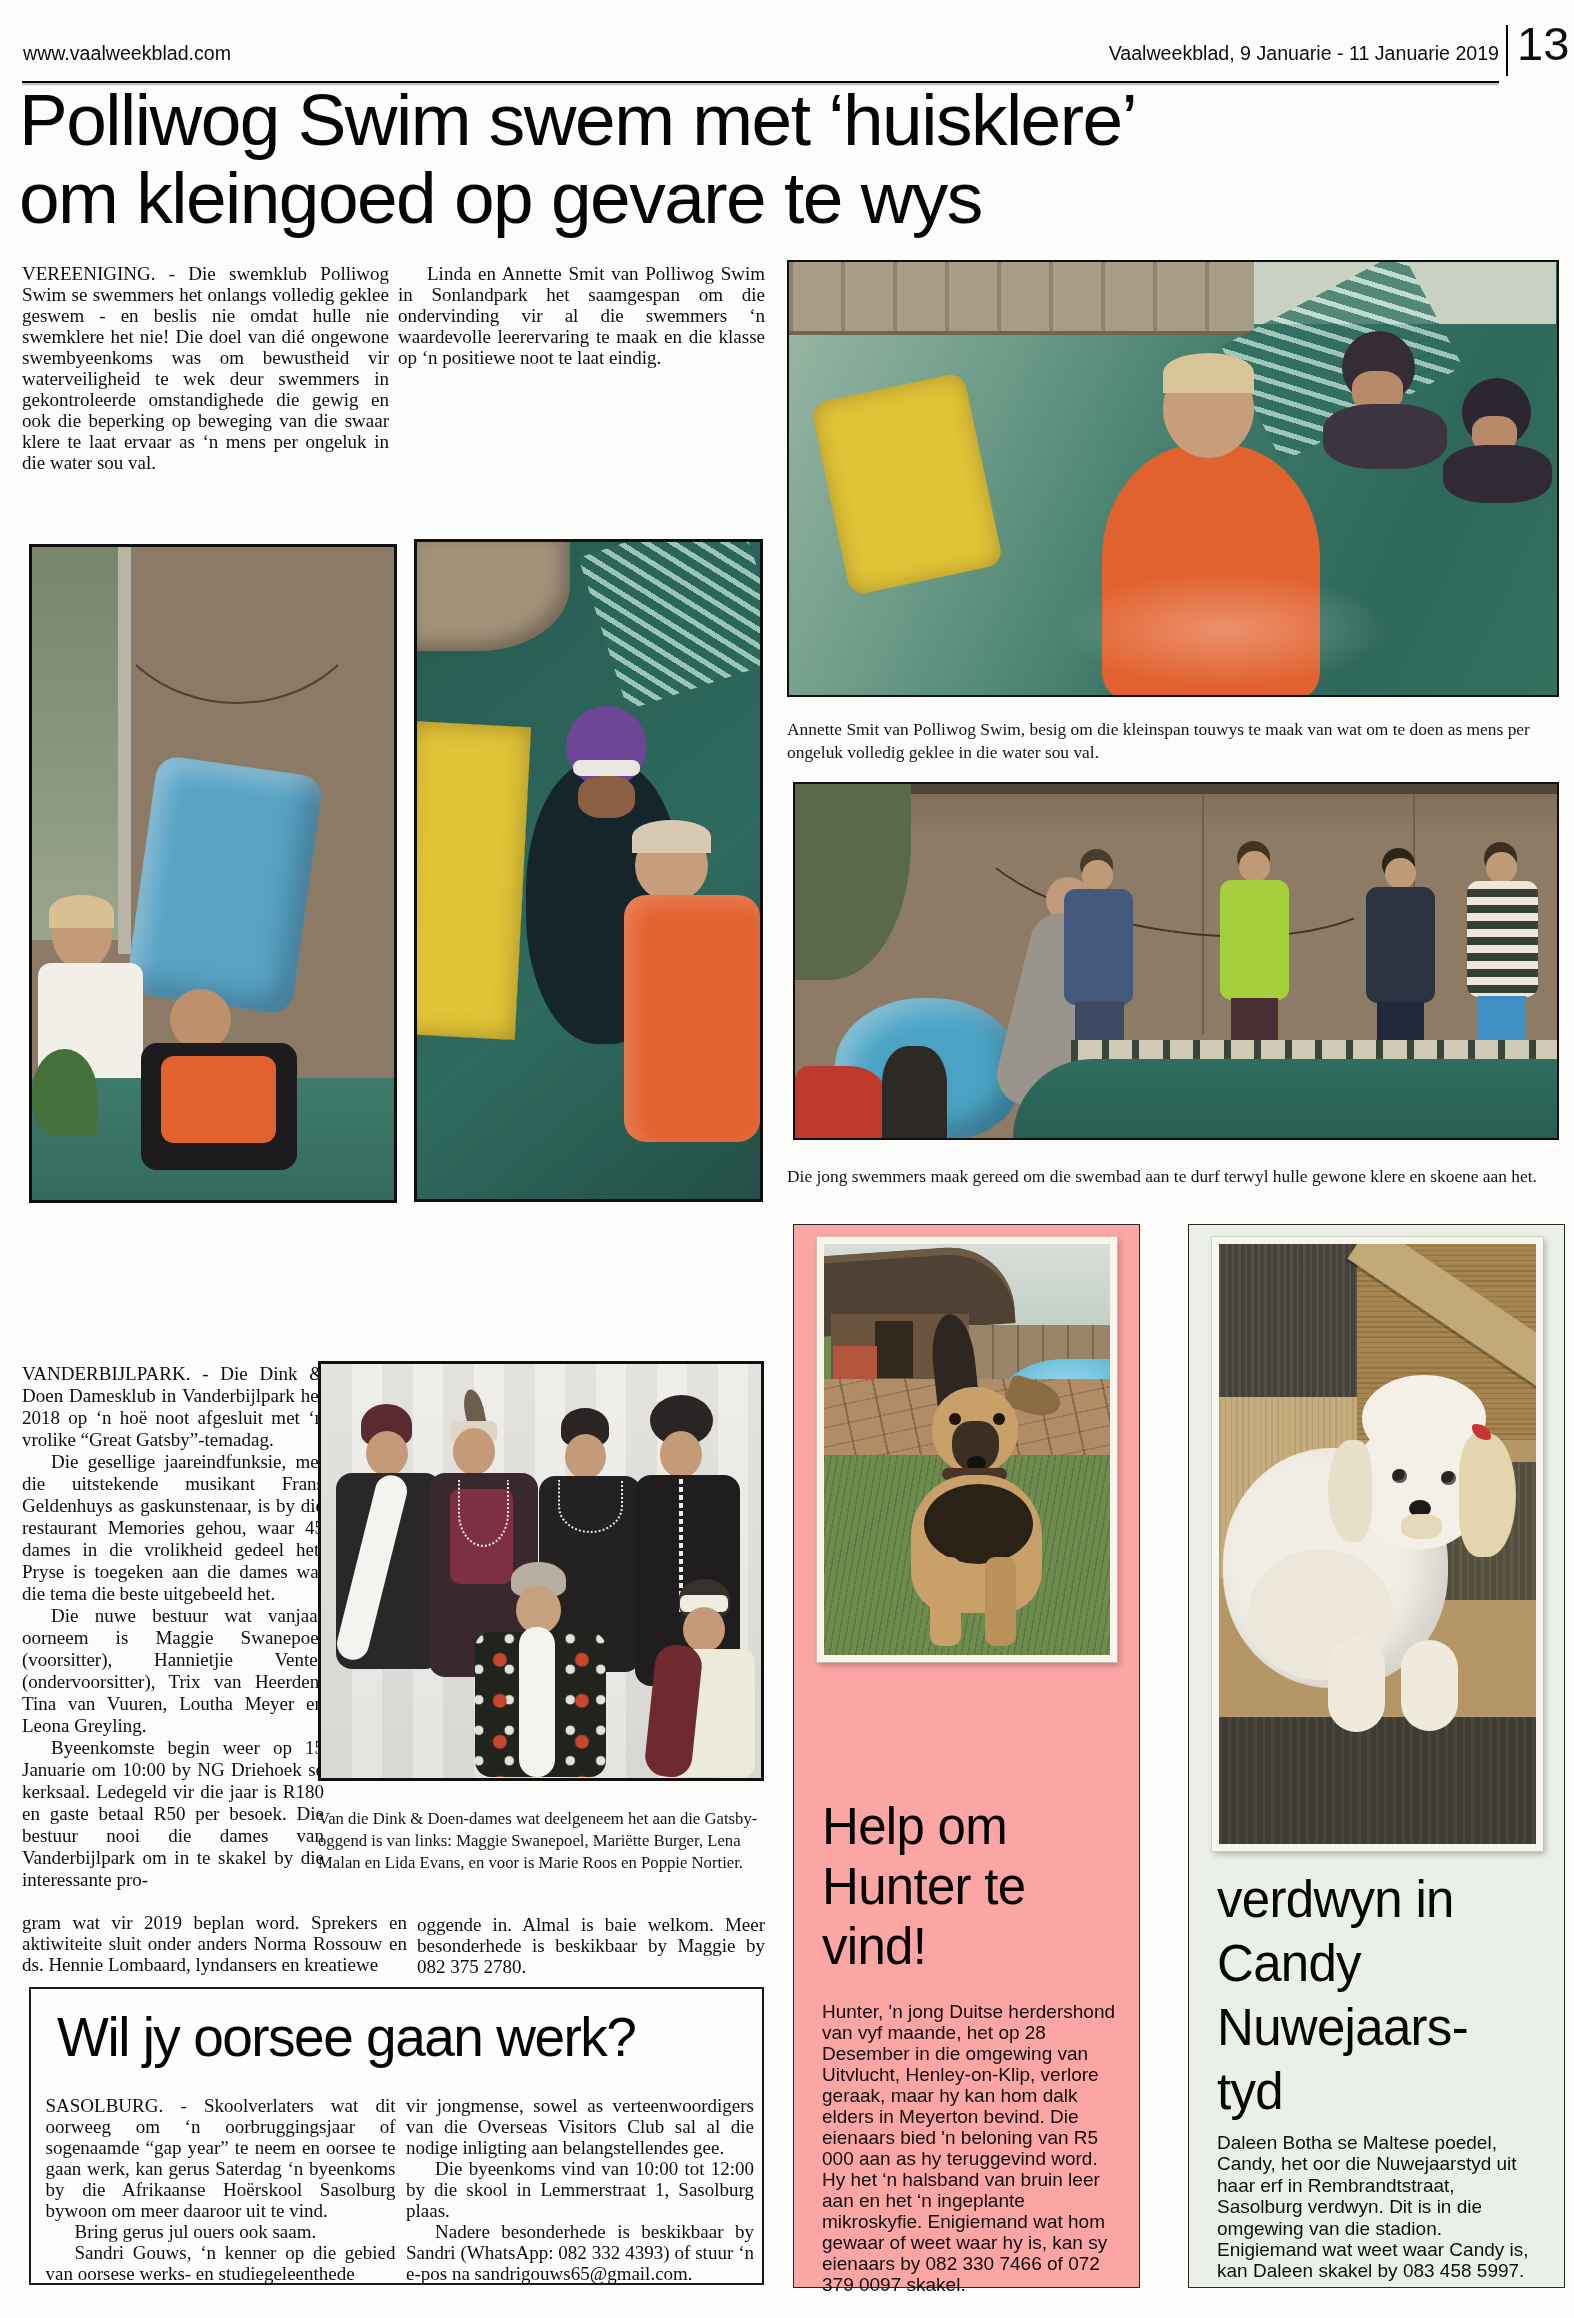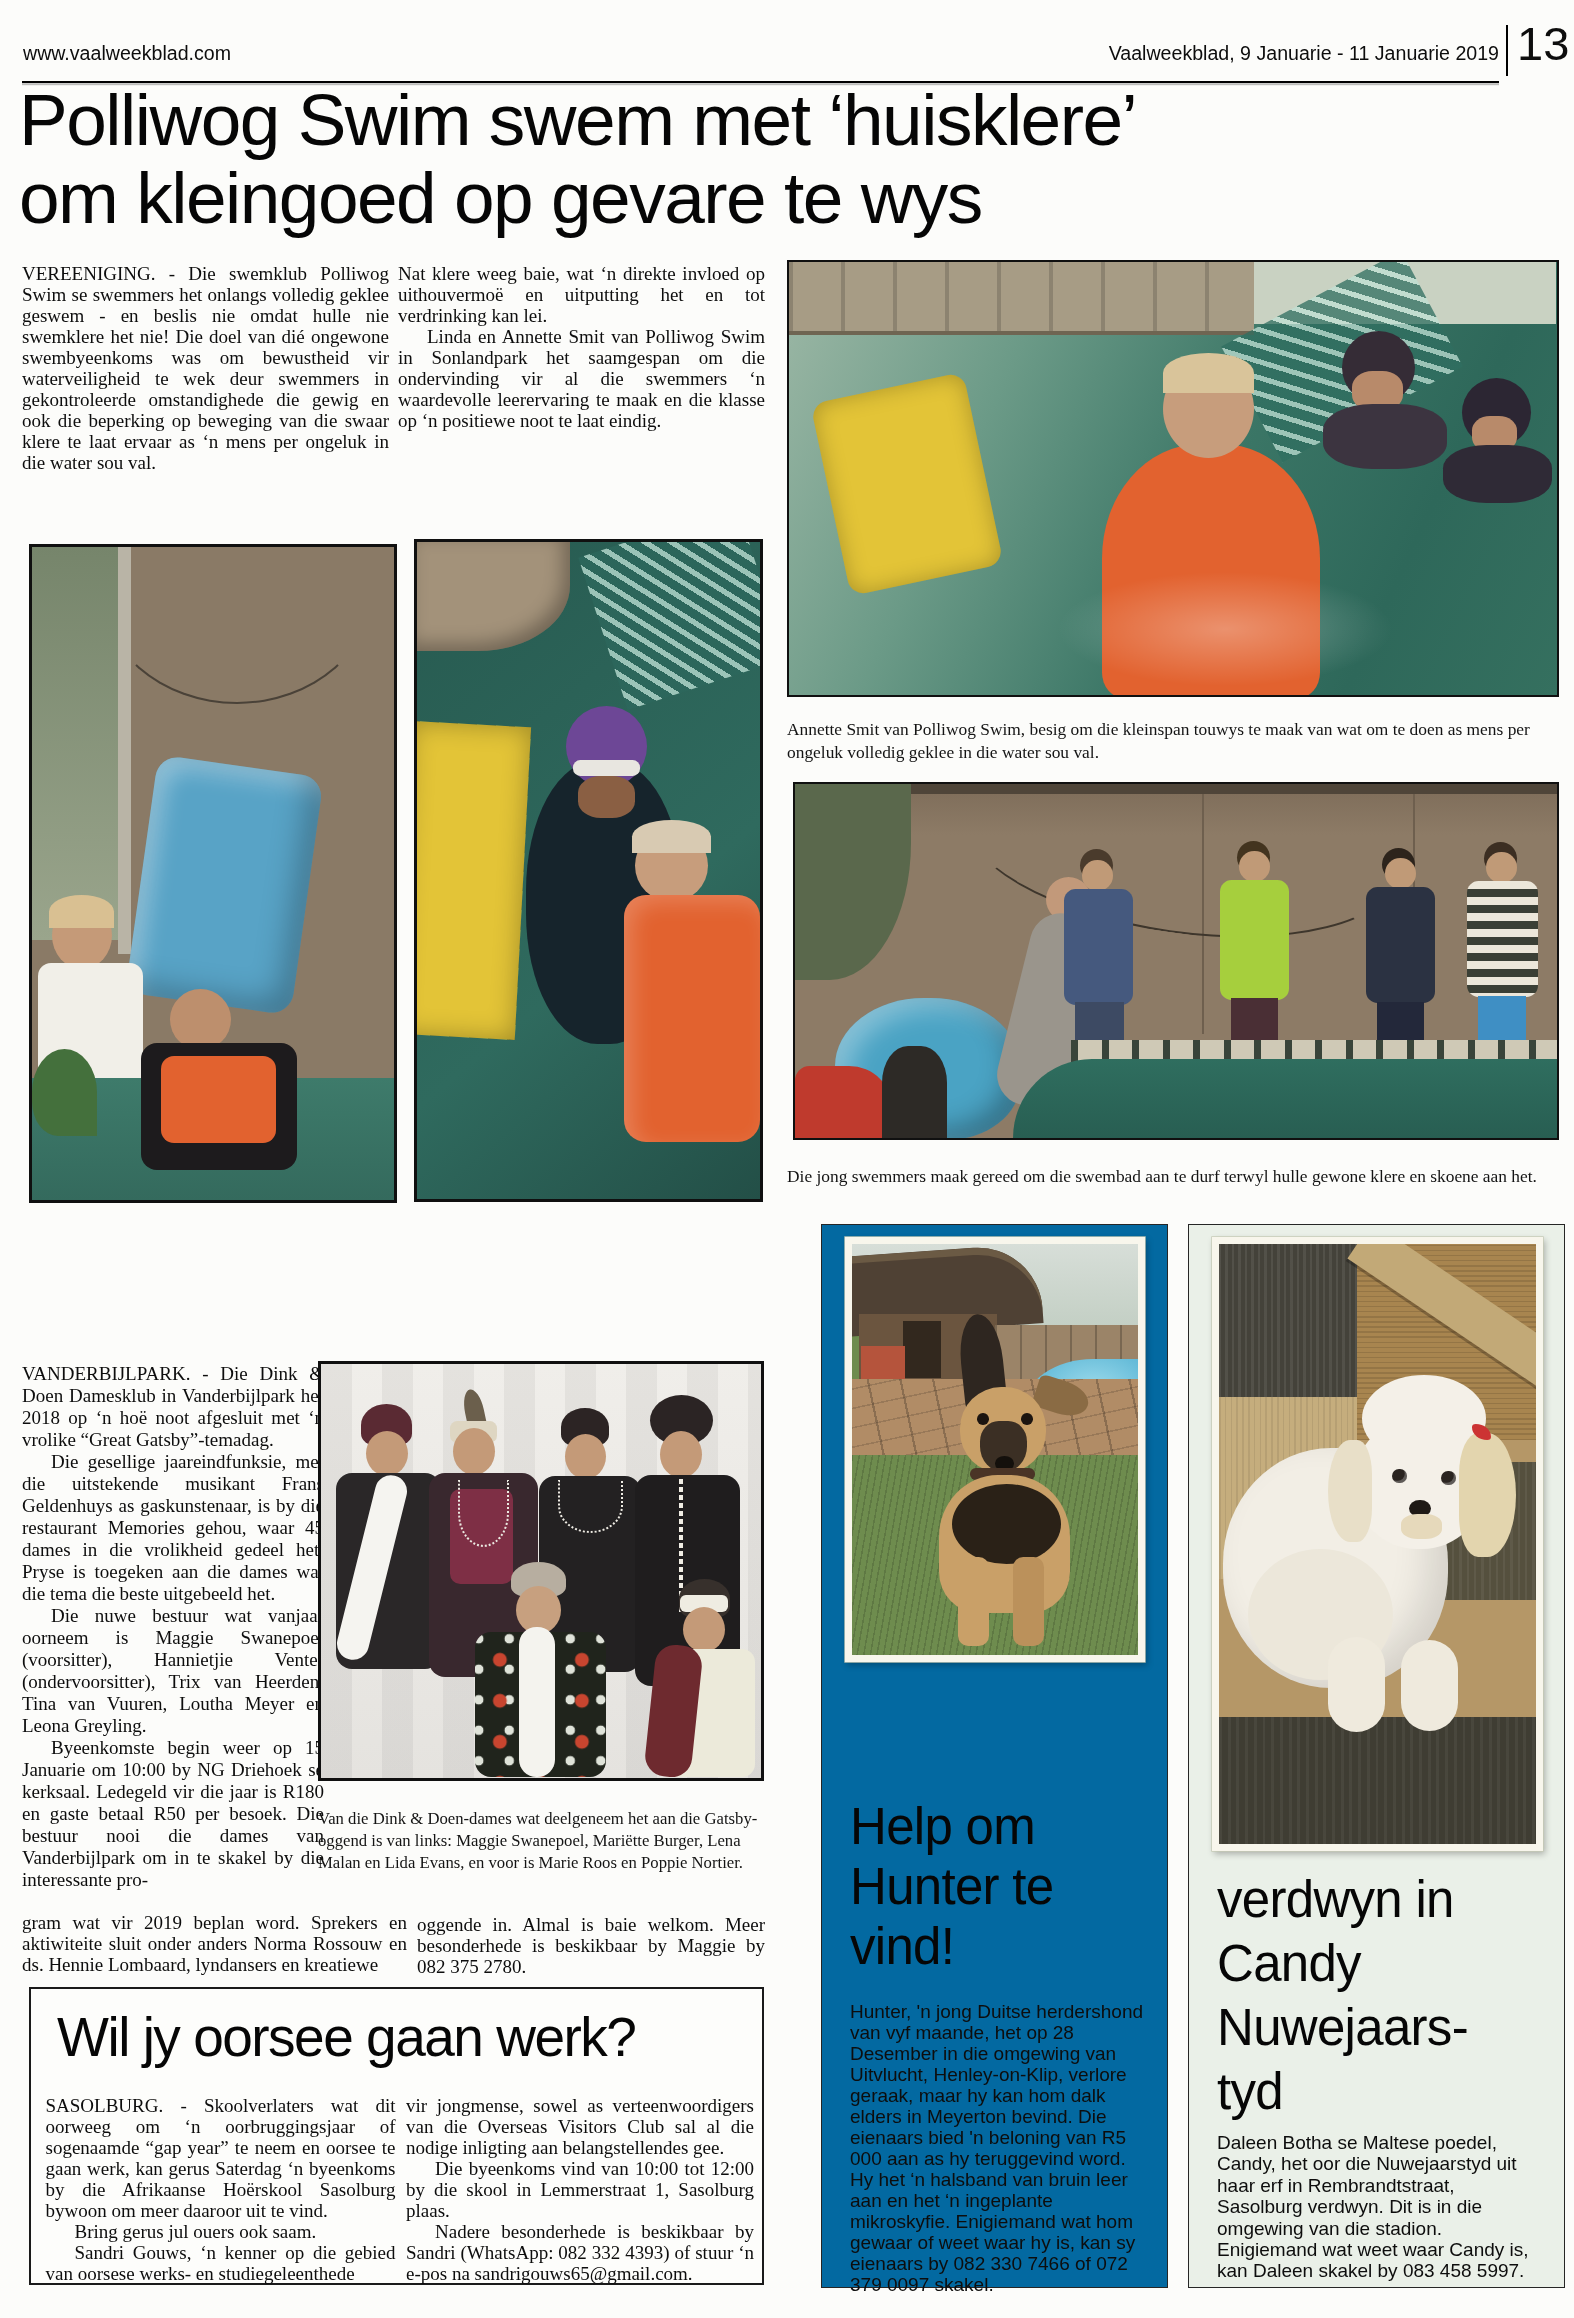--- a/index.html
+++ b/index.html
@@ -30,21 +30,20 @@
 
   <div class="abs hl" style="left:19px;top:81px;font-size:73px;line-height:78px;letter-spacing:-1.5px;">
     <div>Polliwog Swim swem met ‘huisklere’</div>
     <div>om kleingoed op gevare te wys</div>
   </div>
 
   <div class="abs bodycol" style="left:22px;top:263px;width:367px;">
     <p>VEREENIGING. - Die swemklub Polliwog Swim se swemmers het onlangs volledig geklee geswem - en beslis nie omdat hulle nie swemklere het nie! Die doel van dié ongewone swembyeenkoms was om bewustheid vir waterveiligheid te wek deur swemmers in gekontroleerde omstandighede die gewig en ook die beperking op beweging van die swaar klere te laat ervaar as ‘n mens per ongeluk in die water sou val.</p>
   </div>
   <div class="abs bodycol" style="left:398px;top:263px;width:367px;">
-    <p>Nat klere weeg baie, wat ‘n direkte invloed op uithouvermoë en uitputting het en tot verdrinking kan lei.</p>
     <p class="ind">Linda en Annette Smit van Polliwog Swim in Sonlandpark het saamgespan om die ondervinding vir al die swemmers ‘n waardevolle leerervaring te maak en die klasse op ‘n positiewe noot te laat eindig.</p>
   </div>
 
   <div class="photo" style="left:787px;top:260px;width:768px;height:433px;border-width:2.9px;background:linear-gradient(115deg,#9db8a6 0%,#6b9a87 28%,#3b7666 55%,#2e685a 78%,#35705f 100%);" aria-label="Swemonderwyser in oranje hemp saam met twee jong swemmers met swempette in die swembad">
     <div class="ph" style="left:0;top:0;width:465px;height:69px;background:#a79c85;border-bottom:4.4px solid #6f6552;background-image:repeating-linear-gradient(90deg,rgba(0,0,0,.16) 0 4.4px,rgba(0,0,0,0) 4.4px 52px);"></div>
     <div class="ph" style="left:465px;top:0;width:302px;height:62px;background:#c9d2c2;"></div>
     <div class="ph" style="left:451px;top:29px;width:204px;height:131px;transform:rotate(-28deg);background:repeating-linear-gradient(45deg,#2f6e60 0 10.2px,#bfe0d4 10.2px 15.3px);opacity:.75;"></div>
     <div class="ph" style="left:40px;top:124px;width:156px;height:196px;background:#e3c437;border-radius:16px;transform:rotate(-12deg);box-shadow:inset 0 0 22px rgba(0,0,0,.25);"></div>
     <div class="ph" style="left:313px;top:182px;width:218px;height:254px;background:#e2622f;border-radius:45% 45% 10% 10%;"></div>
     <div class="ph" style="left:374px;top:98px;width:91px;height:98px;background:#c79d7c;border-radius:50%;"></div>
@@ -187,21 +186,21 @@
       <p class="ind">Bring gerus jul ouers ook saam.</p>
       <p class="ind">Sandri Gouws, ‘n kenner op die gebied van oorsese werks- en studiegeleenthede</p>
     </div>
     <div class="abs bodycol" style="left:375px;top:106px;width:348px;">
       <p>vir jongmense, sowel as verteenwoordigers van die Overseas Visitors Club sal al die nodige inligting aan belangstellendes gee.</p>
       <p class="ind">Die byeenkoms vind van 10:00 tot 12:00 by die skool in Lemmerstraat 1, Sasolburg plaas.</p>
       <p class="ind">Nadere besonderhede is beskikbaar by Sandri (WhatsApp: 082 332 4393) of stuur ‘n e-pos na sandrigouws65@gmail.com.</p>
     </div>
   </div>
 
-  <div class="greenbox" style="left:793px;top:1224px;width:345px;height:1062px;background:#0369a1;margin-left:28px;">
+  <div class="greenbox" style="left:793px;top:1224px;width:345px;height:1062px;background:#fca5a5;">
 
     <div class="abs framed" style="left:23px;top:12.4px;width:286px;height:411px;overflow:hidden;background:#6e8c4e;" aria-label="Hunter, die jong Duitse herdershond, sit op gras voor 'n swembad">
       <div class="ph" style="left:0;top:0;width:286px;height:84px;background:linear-gradient(#d7ded8,#c3cfc4);"></div>
       <div class="ph" style="left:-7.3px;top:5.8px;width:196px;height:80px;background:#4f4134;border-radius:8.7px 65px 0 0;transform:rotate(-4deg);box-shadow:inset 0 7.3px 0 #6b5a44;"></div>
       <div class="ph" style="left:7.3px;top:70px;width:138px;height:67px;background:#6b553f;"></div>
       <div class="ph" style="left:51px;top:77px;width:38px;height:57px;background:#32281e;"></div>
       <div class="ph" style="left:8.7px;top:102px;width:44px;height:35px;background:#b5543c;"></div>
       <div class="ph" style="left:143px;top:81px;width:144px;height:54px;background:#9b8468;background-image:repeating-linear-gradient(90deg,rgba(0,0,0,.22) 0 2.2px,rgba(0,0,0,0) 2.2px 25px);"></div>
       <div class="ph" style="left:172px;top:115px;width:115px;height:81px;background:radial-gradient(ellipse at 60% 40%,#9fdcec,#66bcd9 60%,#4fa8c8);border-radius:60% 0 0 30%;"></div>
       <div class="ph" style="left:0;top:135px;width:286px;height:86px;background:#b18c66;background-image:repeating-linear-gradient(78deg,rgba(0,0,0,.22) 0 2.2px,rgba(0,0,0,0) 2.2px 32px),repeating-linear-gradient(-12deg,rgba(0,0,0,.14) 0 1.5px,rgba(0,0,0,0) 1.5px 19px);"></div>

